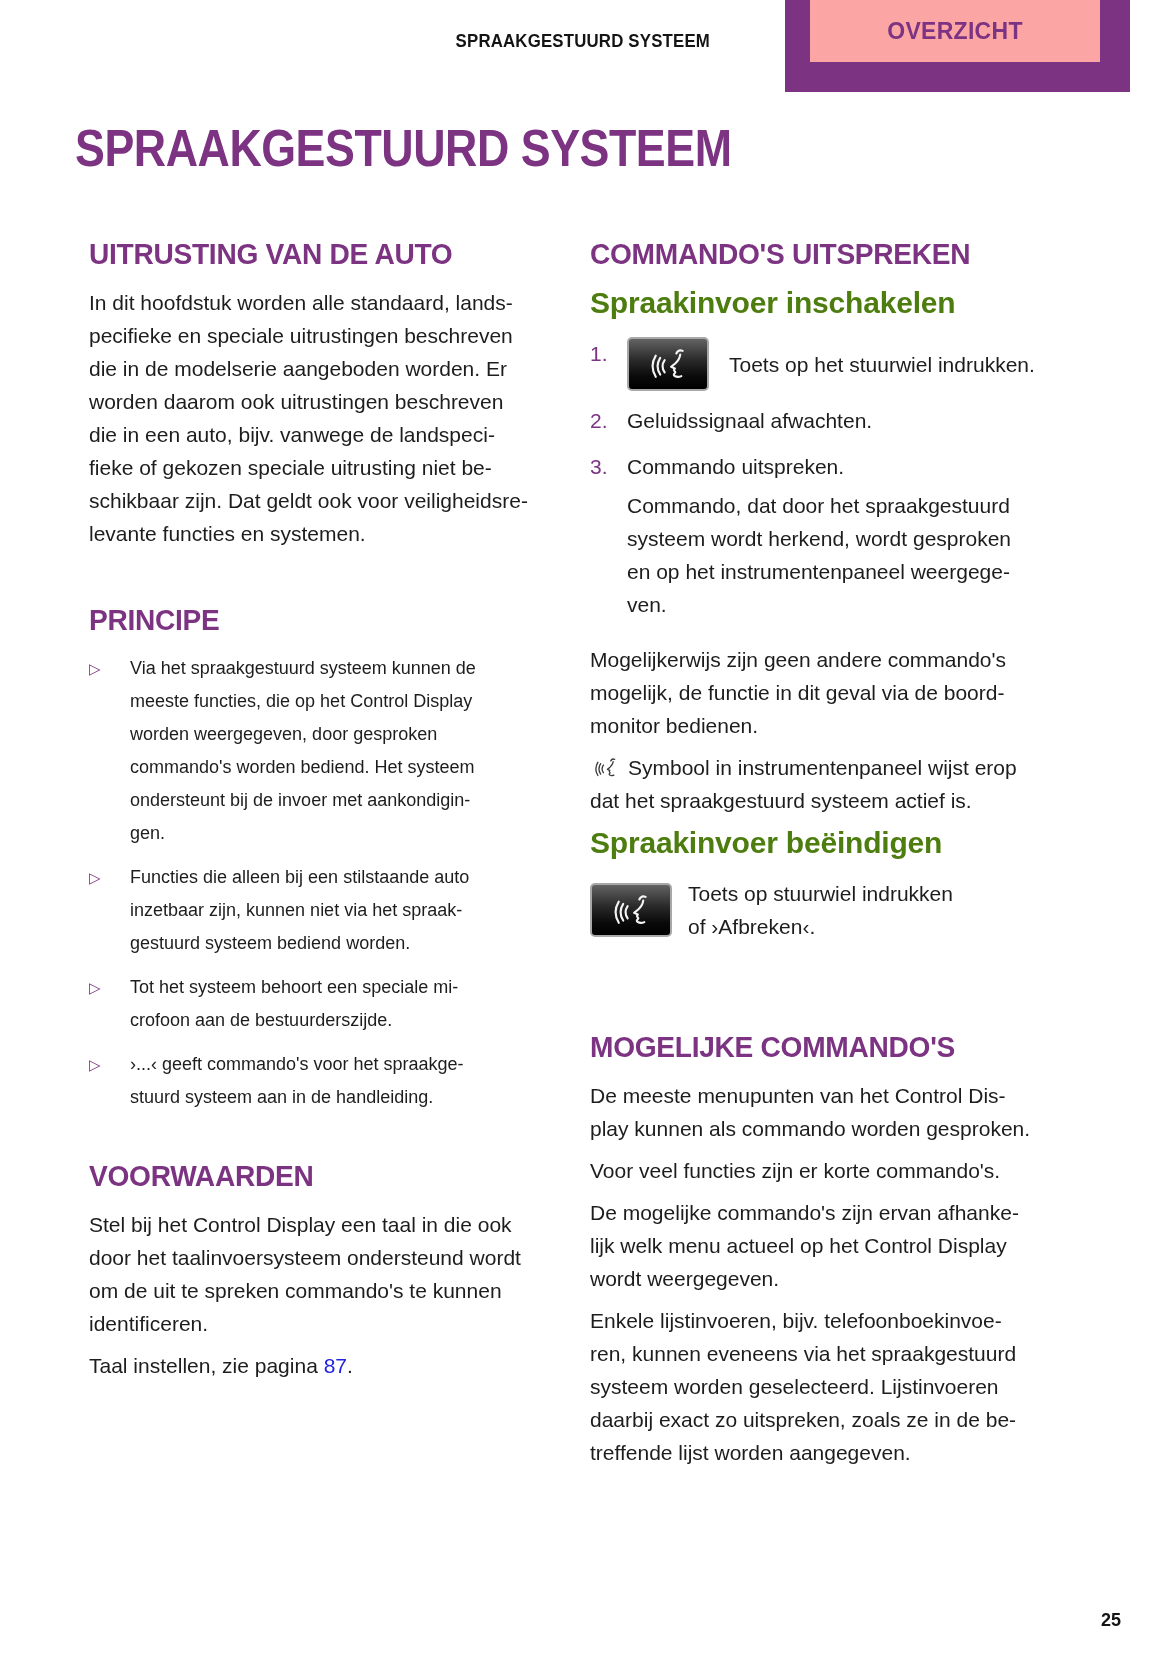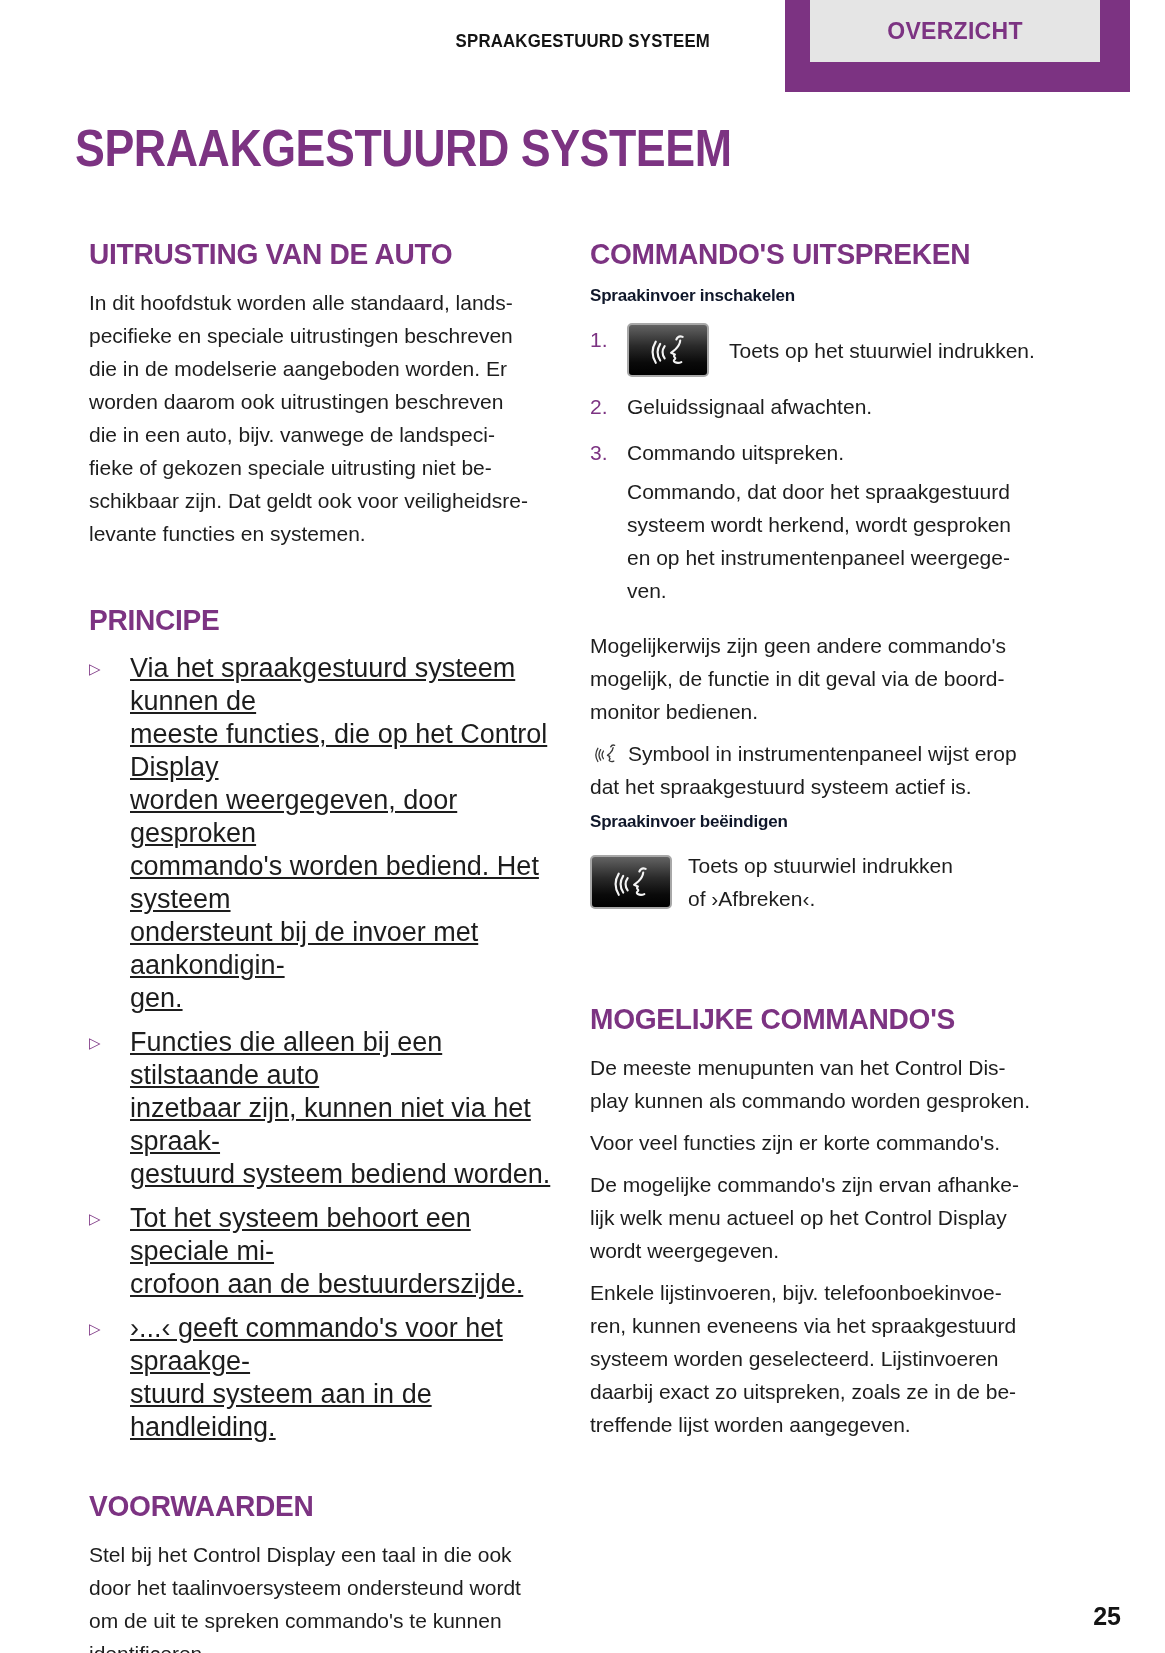--- a/index.html
+++ b/index.html
@@ -16,53 +16,53 @@
     position:absolute;left:300px;top:31px;width:410px;
     text-align:right;font-size:17.5px;font-weight:bold;color:#141414;
     letter-spacing:0.2px;transform:scaleX(.96);transform-origin:right;
   }
   .tab-block{
     position:absolute;left:785px;top:0;width:345px;height:92px;
     background:#7c3382;
   }
   .tab-inner{
     position:absolute;left:25px;top:0;width:290px;height:62px;
-    background:#e5e5e5;display:flex;align-items:center;justify-content:center;
+    background:#fca5a5;display:flex;align-items:center;justify-content:center;
     color:#7c3382;font-size:23px;font-weight:bold;letter-spacing:0.3px;
   }
   .main-title{
     position:absolute;left:75px;top:118px;margin:0;
     font-size:52px;font-weight:bold;color:#7c3382;white-space:nowrap;
     letter-spacing:-0.5px;transform:scaleX(.86);transform-origin:left;
   }
   
   .col{position:absolute;top:238px;}
   .col-left{left:89px;width:474px;}
   .col-right{left:590px;width:482px;}
   h2.sec-h{
     margin:0 0 15px 0;font-size:29px;font-weight:bold;color:#7c3382;
     letter-spacing:-0.3px;white-space:nowrap;transform:scaleX(.97);transform-origin:left;
   }
   h3.sub-h{
-    margin:0 0 17px 0;font-size:17px;font-weight:bold;color:#0f172a;
+    margin:0 0 17px 0;font-size:30px;font-weight:bold;color:#4d7c0f;
     letter-spacing:-0.2px;
   }
   .body{font-size:21px;line-height:33px;color:#1d1d1d;margin:0 0 9px 0;}
   .pre{white-space:pre-line;}
   .gap-principle{margin-top:54px;}
   .gap-conditions{margin-top:46px;}
   .gap-possible{margin-top:88px;}
   .gap-sub{margin-top:46px;}
   
   ul.bullets{list-style:none;margin:0;padding:0;}
   ul.bullets li{display:flex;margin-bottom:11px;}
   ul.bullets .marker{
     flex:none;width:41px;color:#7c3382;font-size:15px;line-height:33px;
   }
-  ul.bullets .btext{flex:1;font-size:27px;line-height:33px;white-space:pre-line;text-decoration:underline;}
+  ul.bullets .btext{flex:1;font-size:18px;line-height:33px;white-space:pre-line;}
   
   .step{display:flex;margin-bottom:13px;}
   .step .num{flex:none;width:37px;color:#7c3382;font-size:21px;line-height:33px;font-weight:normal;}
   .step-body{flex:1;}
   .step-row{display:flex;align-items:center;gap:20px;}
   .stext{font-size:21px;line-height:33px;}
   .detail{margin-top:6px;}
   
   .btn-icon{
     flex:none;display:flex;align-items:center;justify-content:center;
@@ -75,21 +75,21 @@
   .icon-para .inline-symbol{
     width:31px;height:25px;vertical-align:-5px;margin-right:7px;color:#3a3a3a;
   }
   .end-row{display:flex;align-items:center;gap:16px;margin-top:0;}
   .glyph-path path{fill:none;stroke:currentColor;stroke-width:1.9;stroke-linecap:round;stroke-linejoin:round;}
   
   a.page-link{color:#2222e2;text-decoration:none;cursor:pointer;}
   
   .page-number{
     position:absolute;right:44px;bottom:22px;
-    font-size:25px;font-weight:bold;color:#141414;
+    font-size:18px;font-weight:bold;color:#141414;
   }
 </style>
 </head>
 <body>
 
 <svg width="0" height="0" style="position:absolute" aria-hidden="true">
   <defs>
     <g id="voice-glyph" class="glyph-path">
       <path d="M17,14.5 Q13.2,20 17,25.5"></path>
       <path d="M13,12.5 Q8.2,20 13,27.5"></path>

